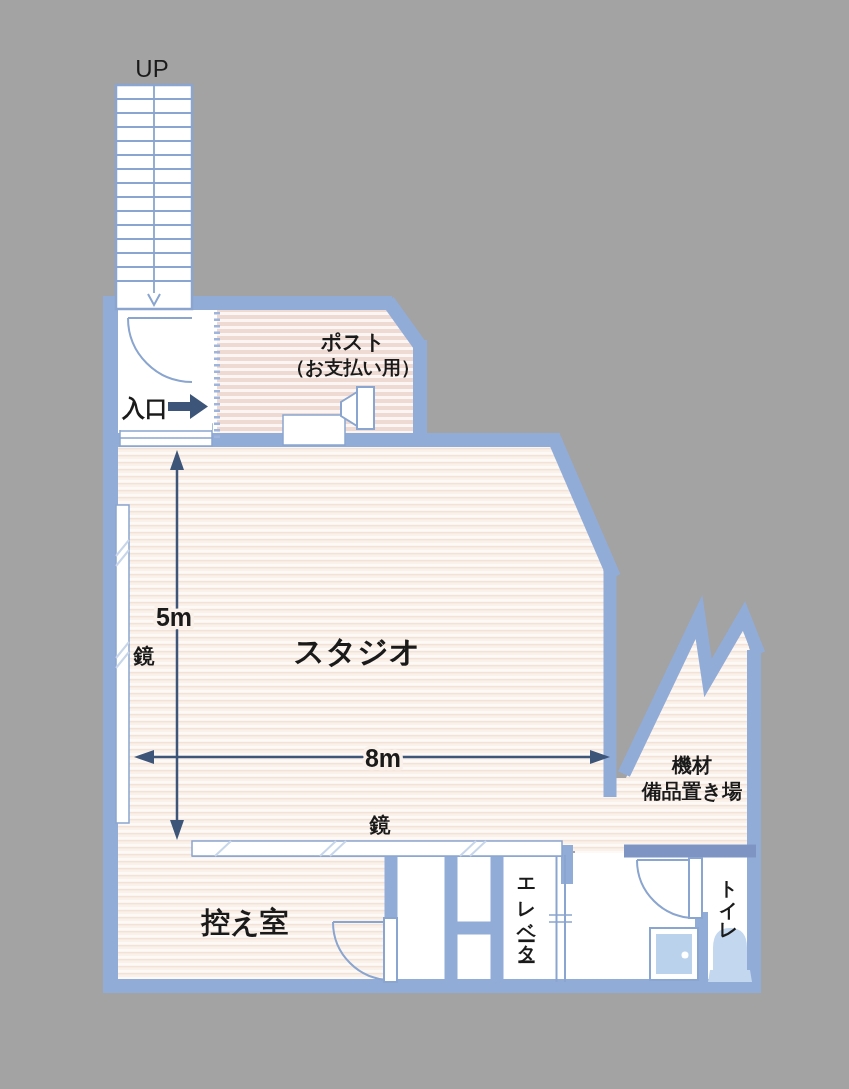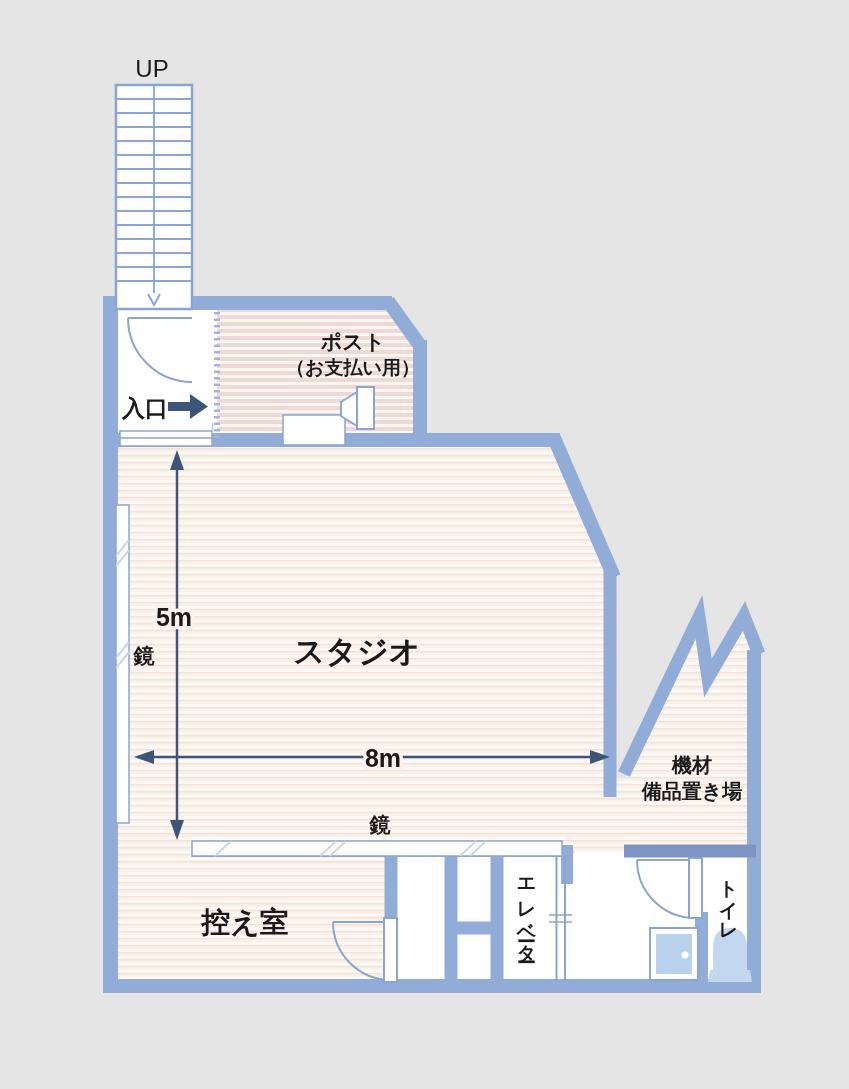--- a/index.html
+++ b/index.html
@@ -1,16 +1,16 @@
 <!DOCTYPE html>
 <html><head>
 <meta charset="utf-8">
 <style>
   html,body{margin:0;padding:0;background:#ffffff;}
-  .page{width:849px;height:1089px;position:relative;background:#e5e5e5;
+  .page{width:849px;height:1089px;position:relative;background:#a3a3a3;
         font-family:"Liberation Sans","DejaVu Sans",sans-serif;}
   svg text{font-family:"Liberation Sans","DejaVu Sans",sans-serif;fill:#1a1a1a;}
   .vtext{writing-mode:vertical-rl;}
 </style>
 </head>
 <body>
 
 <div class="page">
 <svg width="849" height="1089" viewBox="0 0 849 1089" xmlns="http://www.w3.org/2000/svg">
   <defs>

